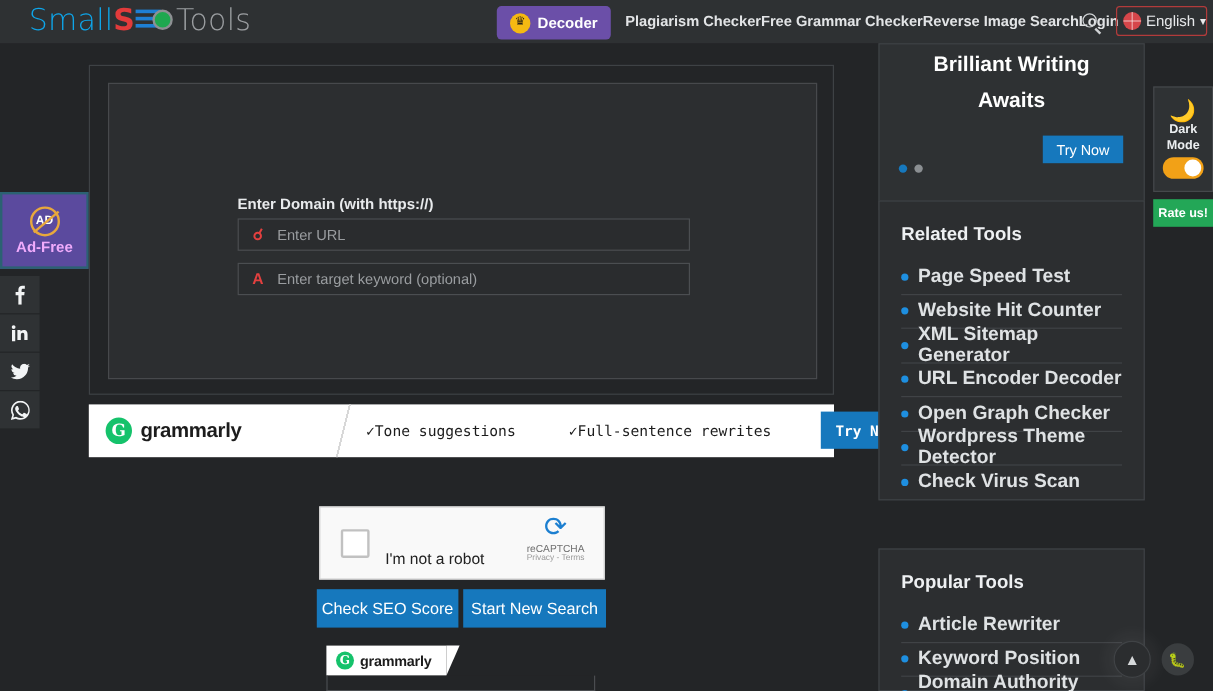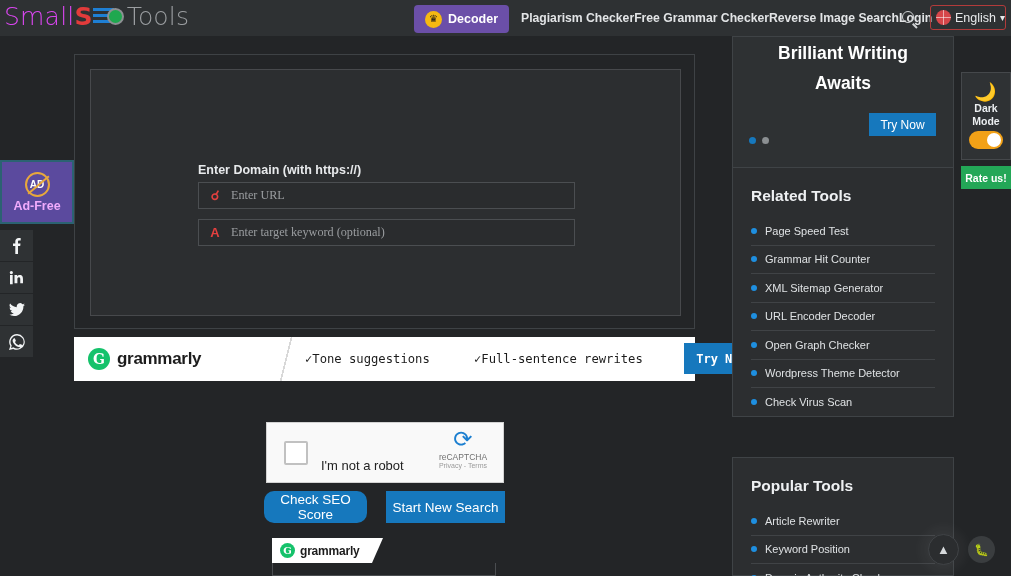--- a/index.html
+++ b/index.html
@@ -17,21 +17,21 @@
     background: #2e3133;
     display: flex; align-items: center;
   }
   .logo {
     position: absolute; left: 4px; top: 2px;
     font-size: 25px; letter-spacing: .2px;
     font-family: "DejaVu Sans", sans-serif;
     color: #9b9ea1; font-weight: 300;
     display: flex; align-items: baseline;
   }
-  .logo .lg-small { color: #d946ef; }
+  .logo .lg-small { color: #0ea5e9; margin-left: 20px; }
   .logo .lg-s { color: #e23b3b; font-weight: 700; }
   .logo .lg-e { position: relative; display: inline-block; width: 22px; height: 20px; }
   .logo .lg-e i { position: absolute; left: 0; width: 21px; height: 3px; background: #1e7fd4; display: block; }
   .logo .lg-e i:nth-child(1) { top: 3px; }
   .logo .lg-e i:nth-child(2) { top: 9px; }
   .logo .lg-e i:nth-child(3) { top: 15px; }
   .logo .lg-o {
     display: inline-block; width: 17px; height: 17px; border-radius: 50%;
     background: #1fa84f; margin-left: -8px; position: relative; z-index: 2;
     border: 2px solid #8d9093;
@@ -116,21 +116,21 @@
   .field {
     position: absolute; left: 107px; width: 377px; height: 27px;
     background: #2a2c2e; border: 1px solid #4b4e51;
     display: flex; align-items: center;
   }
   .field.f1 { top: 112px; }
   .field.f2 { top: 149px; }
   .field .fic { width: 32px; text-align: center; color: #e3403f; font-size: 13px; font-weight: 700; }
   .field input {
     flex: 1; background: transparent; border: 0; outline: none;
-    color: #5eead4; font-size: 12.2px; font-family: Liberation Serif, serif;
+    color: #5eead4; font-size: 12.2px; font-family: Liberation Sans, sans-serif;
     padding: 0;
   }
   .field input::placeholder { color: #9a9da0; }
 
   
   .gram-strip {
     position: absolute; left: 74px; top: 337px; width: 621px; height: 44px;
     background: #fff; display: flex; align-items: center;
   }
   .gram-logo { display: flex; align-items: center; gap: 7px; margin-left: 14px; }
@@ -167,21 +167,21 @@
   .captcha .cbrand { position: absolute; right: 9px; top: 5px; width: 62px; text-align: center; }
   .captcha .cbrand .rlogo { font-size: 23px; color: #1c7fd0; line-height: 1; }
   .captcha .cbrand .rname { font-size: 8.5px; color: #717171; margin-top: 1px; }
   .captcha .cbrand .rterms { font-size: 7px; color: #9a9a9a; }
 
   .act-btn {
     position: absolute; top: 491px; height: 32px; background: #1678bd;
     color: #fff; border: 0; cursor: pointer; font-size: 13.5px;
     font-family: "Liberation Sans", sans-serif;
   }
-  .act-check { left: 264px; width: 103px; border-radius: 10px; }
+  .act-check { left: 264px; width: 118px; }
   .act-new { left: 386px; width: 119px; }
 
   
   .gram-bottom {
     position: absolute; left: 272px; top: 538px; width: 100px; height: 25px;
     background: #fff; display: flex; align-items: center; gap: 5px; padding-left: 8px;
   }
   .gram-bottom::after {
     content:""; position:absolute; right:-11px; top:0; width:0; height:0;
     border-top: 25px solid #fff; border-right: 11px solid transparent;
@@ -220,21 +220,21 @@
   .side-related { top: 167px; height: 250px; }
   .side-popular { top: 457px; height: 119px; }
   .side-title { color: #eef0f2; font-size: 15.5px; font-weight: 700; margin: 19px 0 0 18px; }
   .side-list { list-style: none; margin: 12px 18px 0 18px; }
   .side-list li {
     display: flex; align-items: center; gap: 8px; height: 28.5px;
     border-bottom: 1px solid #404346; cursor: pointer;
   }
   .side-list li:last-child { border-bottom: 0; }
   .side-list li .bullet { width: 6px; height: 6px; border-radius: 50%; background: #1e8fe0; flex: 0 0 auto; }
-  .side-list li .stxt { color: #dfe2e4; font-size: 11px; }
+  .side-list li .stxt { color: #dfe2e4; font-size: 16px; font-weight: bold; }
 
   
   .darkmode {
     position: absolute; left: 961px; top: 72px; width: 50px; height: 88px;
     background: #2f3234; border: 1px solid #45484b;
     display: flex; flex-direction: column; align-items: center; justify-content: center; gap: 1px;
     cursor: pointer;
   }
   .darkmode .moon { font-size: 18px; color: #f0a11c; line-height: 1; }
   .darkmode .dm-l { color: #eceff1; font-size: 10.5px; font-weight: 700; }
@@ -395,21 +395,21 @@
 
   <div class="side-card side-related">
     <div class="side-title">Related Tools</div>
     <ul class="side-list">
       <li>
           <span class="bullet"></span>
           <span class="stxt">Page Speed Test</span>
         </li>
       <li>
           <span class="bullet"></span>
-          <span class="stxt">Grammar Hit Counter</span>
+          <span class="stxt">Website Hit Counter</span>
         </li>
       <li>
           <span class="bullet"></span>
           <span class="stxt">XML Sitemap Generator</span>
         </li>
       <li>
           <span class="bullet"></span>
           <span class="stxt">URL Encoder Decoder</span>
         </li>
       <li>

